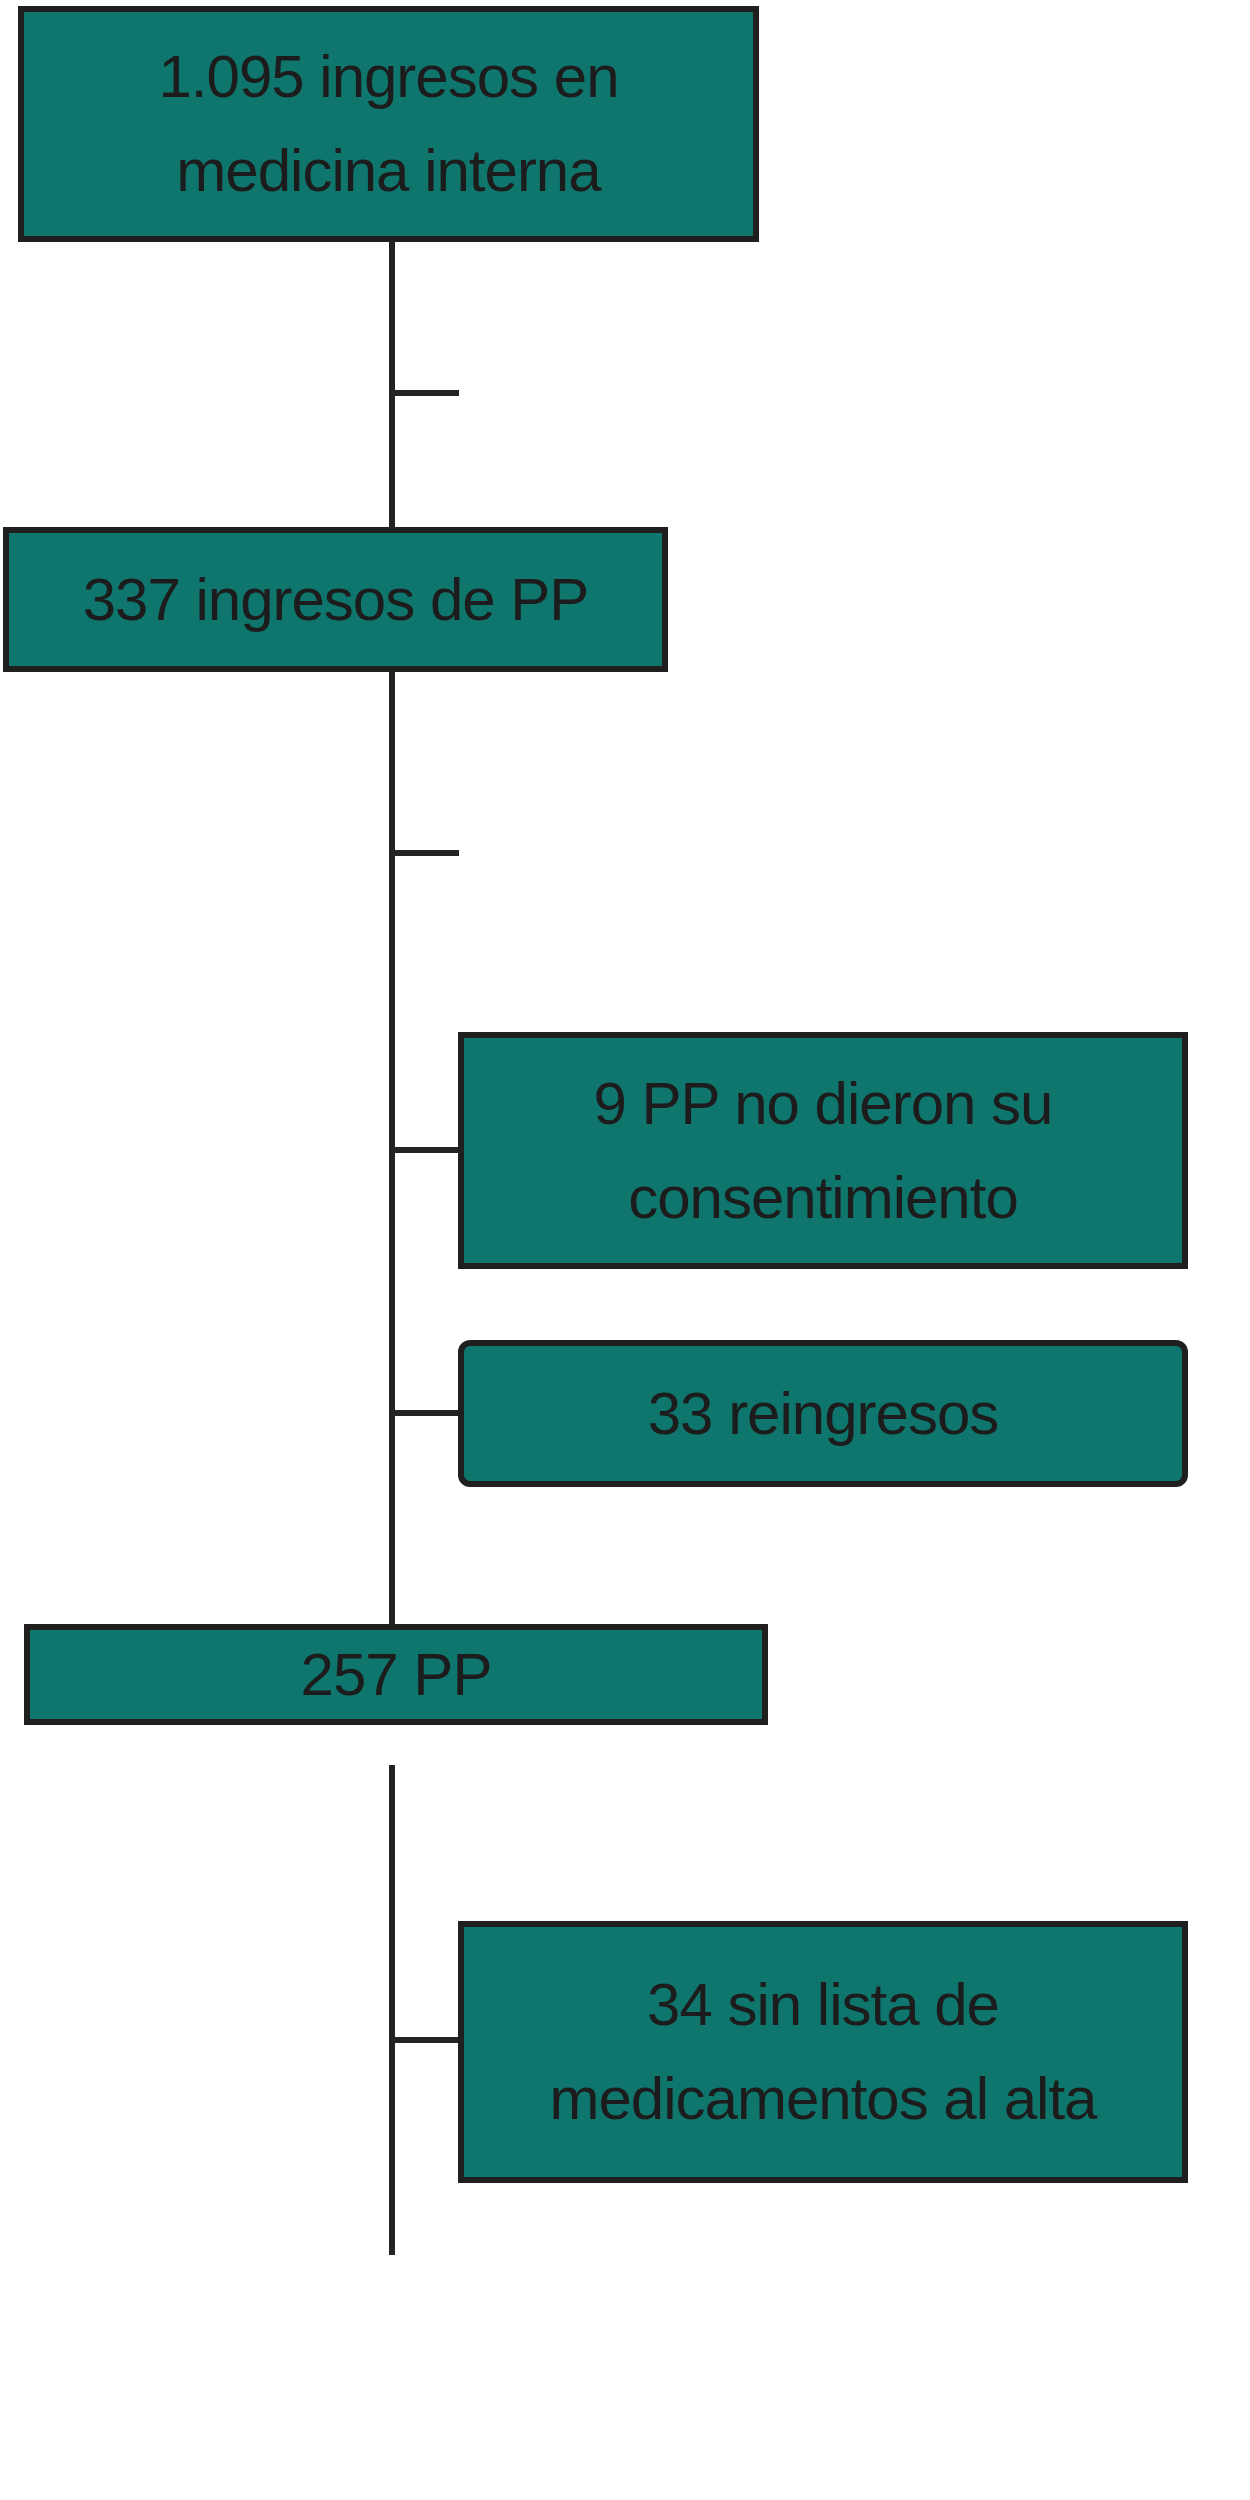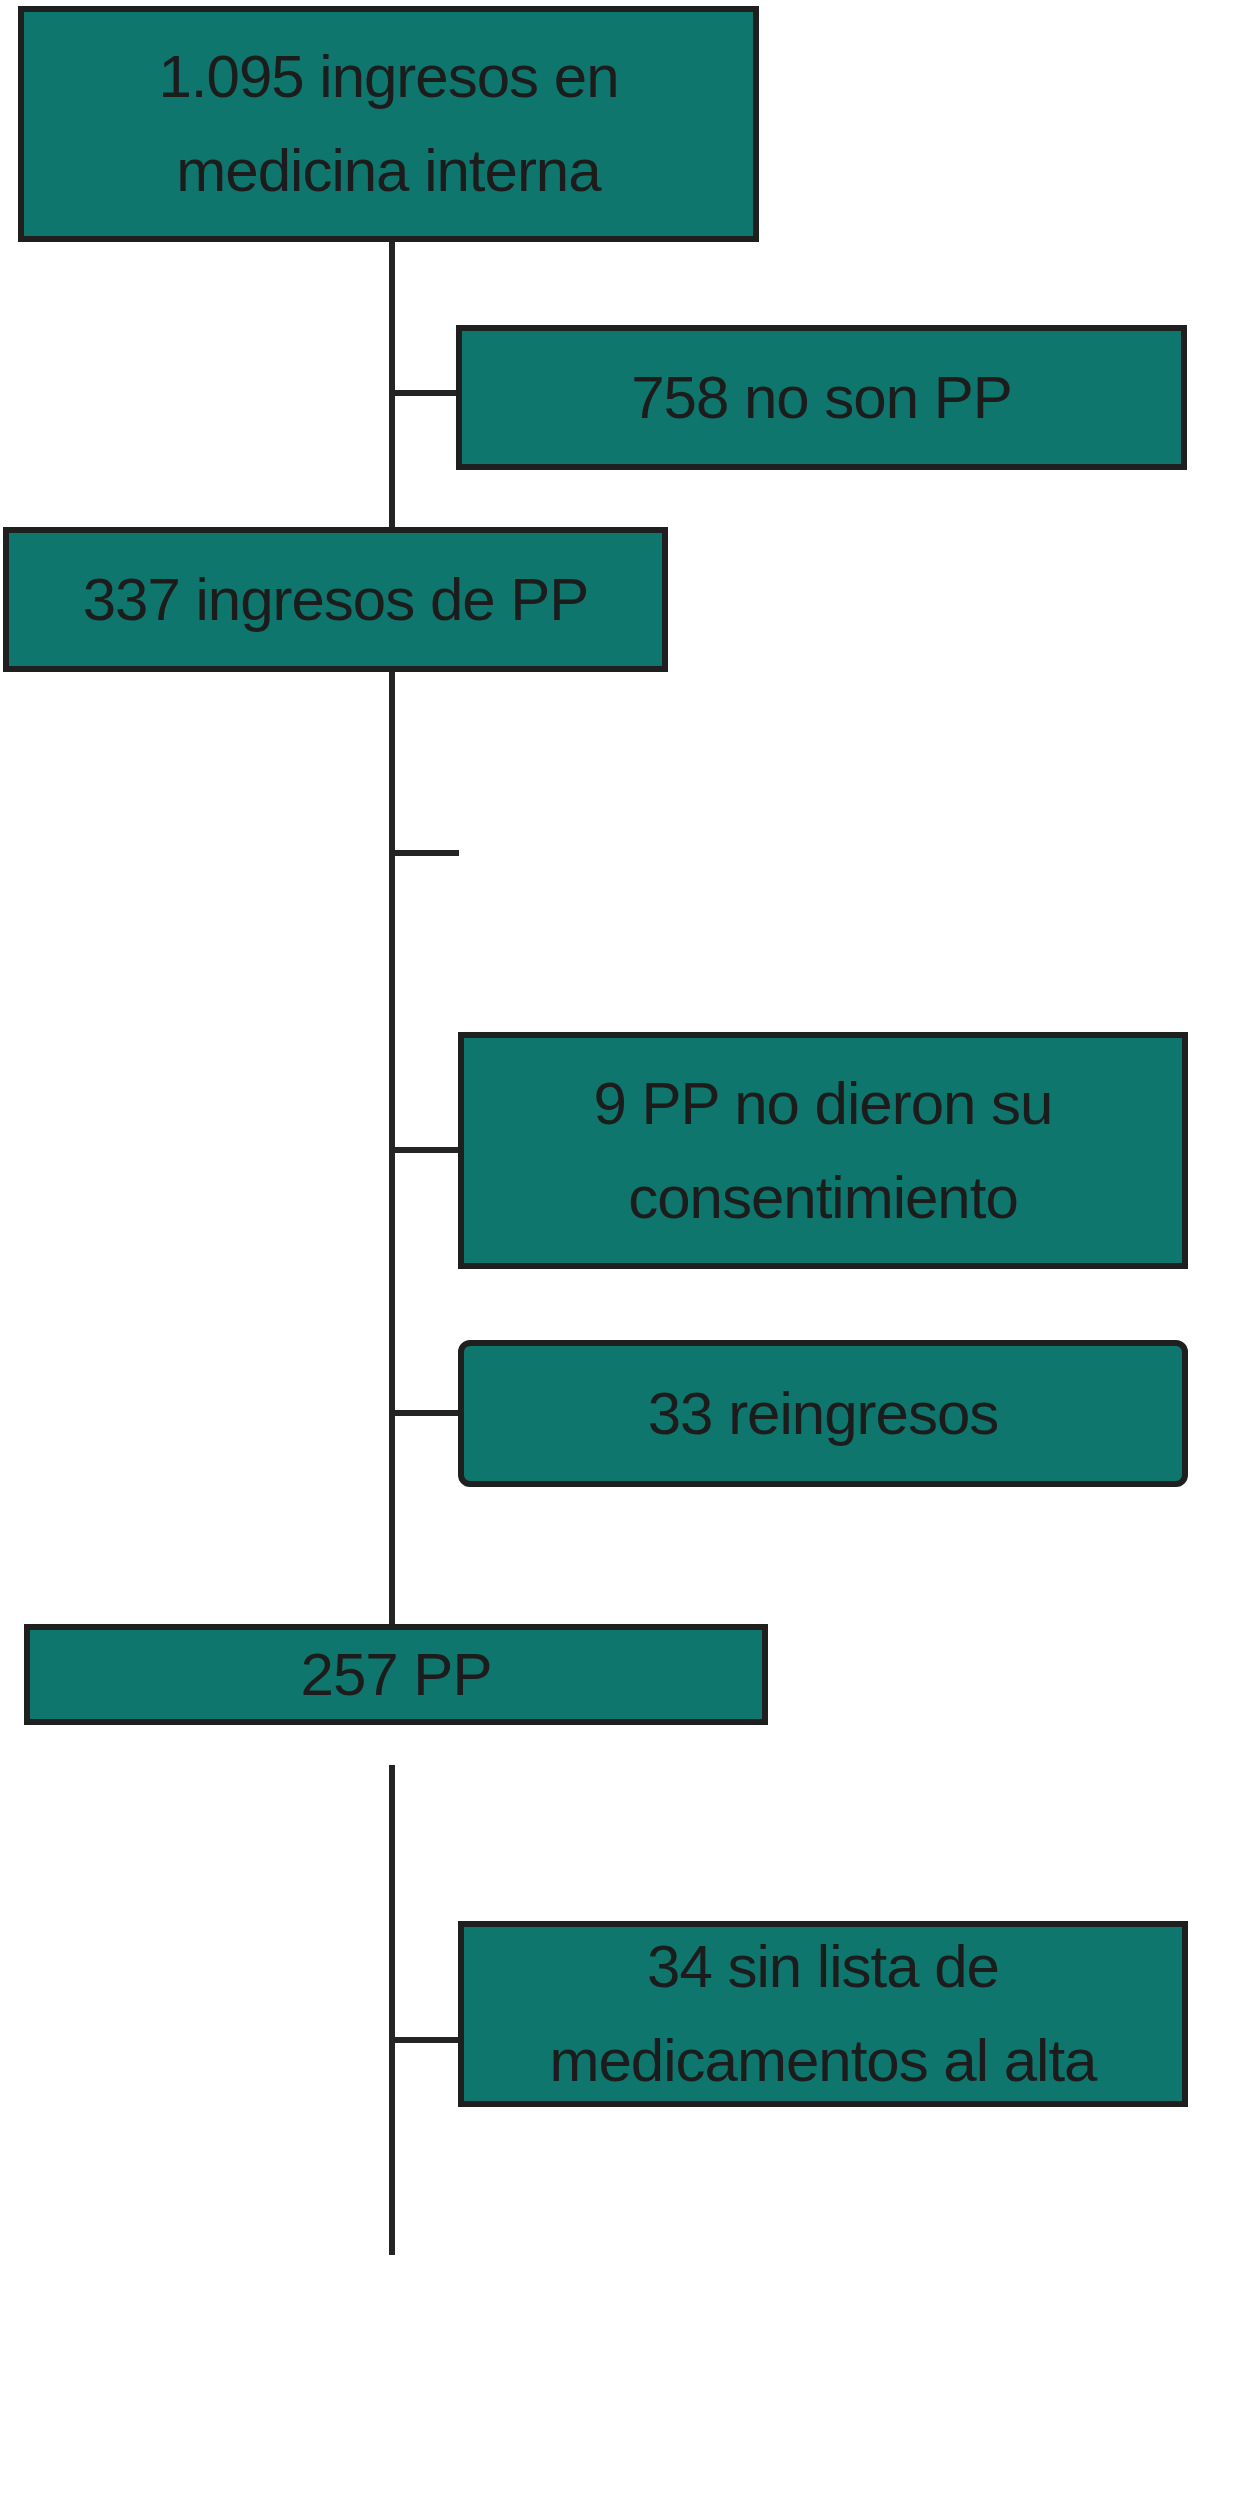--- a/index.html
+++ b/index.html
@@ -36,21 +36,21 @@
   
   .n-top    { left: 18px;  top: 6px;    width: 741px; height: 236px; }
   .n-337    { left: 3px;   top: 527px;  width: 665px; height: 145px; }
   .n-257    { left: 24px;  top: 1624px; width: 744px; height: 101px; align-items: center; }
   .n-223    { left: 20px;  top: 2253px; width: 740px; height: 237px; }
   
   .n-758    { left: 456px; top: 325px;  width: 731px; height: 145px; }
   .n-38     { left: 458px; top: 722px;  width: 730px; height: 262px; }
   .n-9      { left: 458px; top: 1032px; width: 730px; height: 237px; }
   .n-33     { left: 458px; top: 1340px; width: 730px; height: 147px; border-radius: 12px; }
-  .n-34     { left: 458px; top: 1921px; width: 730px; height: 186px; }
+  .n-34     { left: 458px; top: 1921px; width: 730px; height: 262px; }
   
   .seg-a { left: 389px; top: 242px;  width: 6px; height: 288px; }
   .seg-b { left: 389px; top: 672px;  width: 6px; height: 955px; }
   .seg-c { left: 389px; top: 1765px; width: 6px; height: 490px; }
   
   .conn      { height: 6px; left: 389px; width: 70px; }
   .conn-758  { top: 390px; }
   .conn-38   { top: 850px; }
   .conn-9    { top: 1147px; }
   .conn-33   { top: 1410px; }
@@ -69,23 +69,20 @@
   <div class="line conn conn-38"></div>
   <div class="line conn conn-9"></div>
   <div class="line conn conn-33"></div>
   <div class="line conn conn-34"></div>
 
   <div class="node n-top">
     <span class="lbl">1.095 ingresos en
 medicina interna</span>
   </div>
 
-  <div class="node n-758">
-    <span class="lbl">758 no son PP</span>
-  </div>
 
   <div class="node n-337">
     <span class="lbl">337 ingresos de PP</span>
   </div>
 
 
   <div class="node n-9">
     <span class="lbl">9 PP no dieron su
 consentimiento</span>
   </div>

